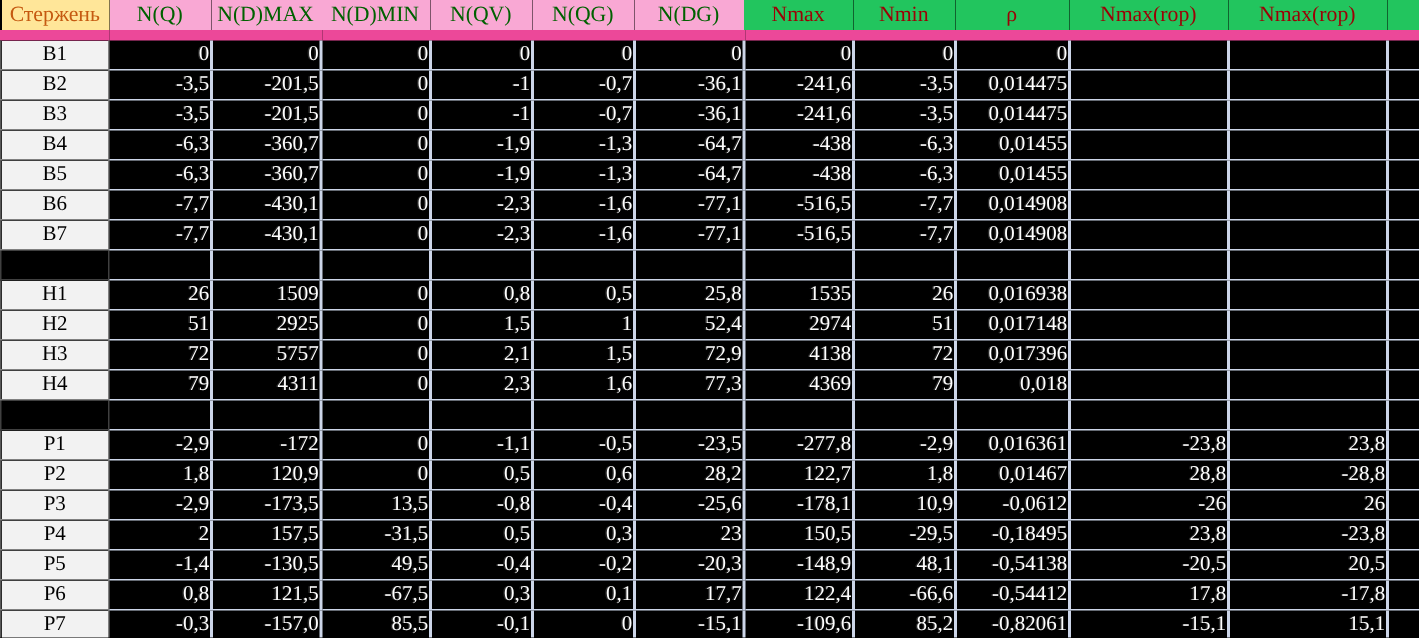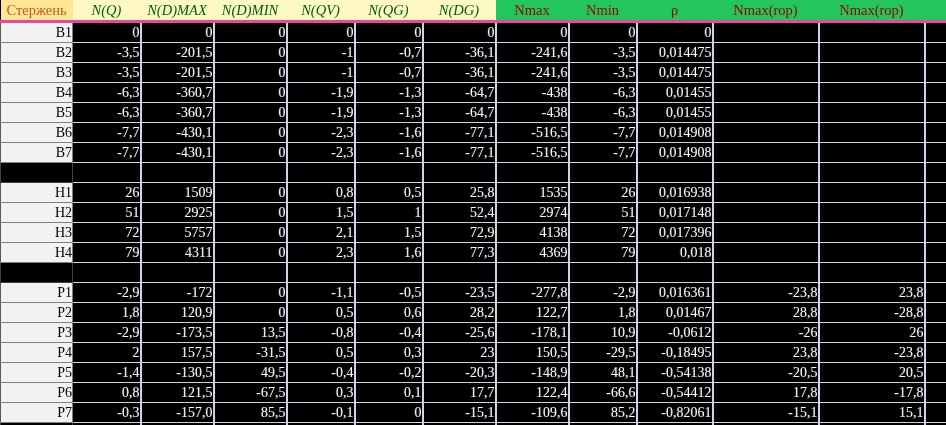--- a/index.html
+++ b/index.html
@@ -28,43 +28,42 @@
     overflow: hidden;
     white-space: nowrap;
   }
   
   tr.hdr th {
     font-weight: normal;
     font-size: 14.5px;
     text-align: center;
     height: 20px;
     line-height: 20px;
-    border-bottom: 3px solid #ec4899;
+    border-bottom: 7px solid #ec4899;
   }
   th.h-name {
     background: #ffe699;
     color: #c55a11;
     font-size: 13px;
     text-align: left;
     padding-left: 4px;
   }
   th.h-green {
-    background: #fef9c3;
+    background: #f9a8d4;
     color: #006100;
-    font-style: italic;
   }
   th.h-red {
     background: #22c55e;
     color: #9c0006;
   }
   
   td.name {
     background: #f2f2f2;
     color: #000000;
-    text-align: right;
+    text-align: center;
     padding-left: 4px;
     font-size: 14px;
     border: 1px solid #808080;
     border-top-color: #bfbfbf;
     border-left-color: #595959;
   }
   td.name.blank {
     background: #000000;
     border: 1px solid #404040;
   }

